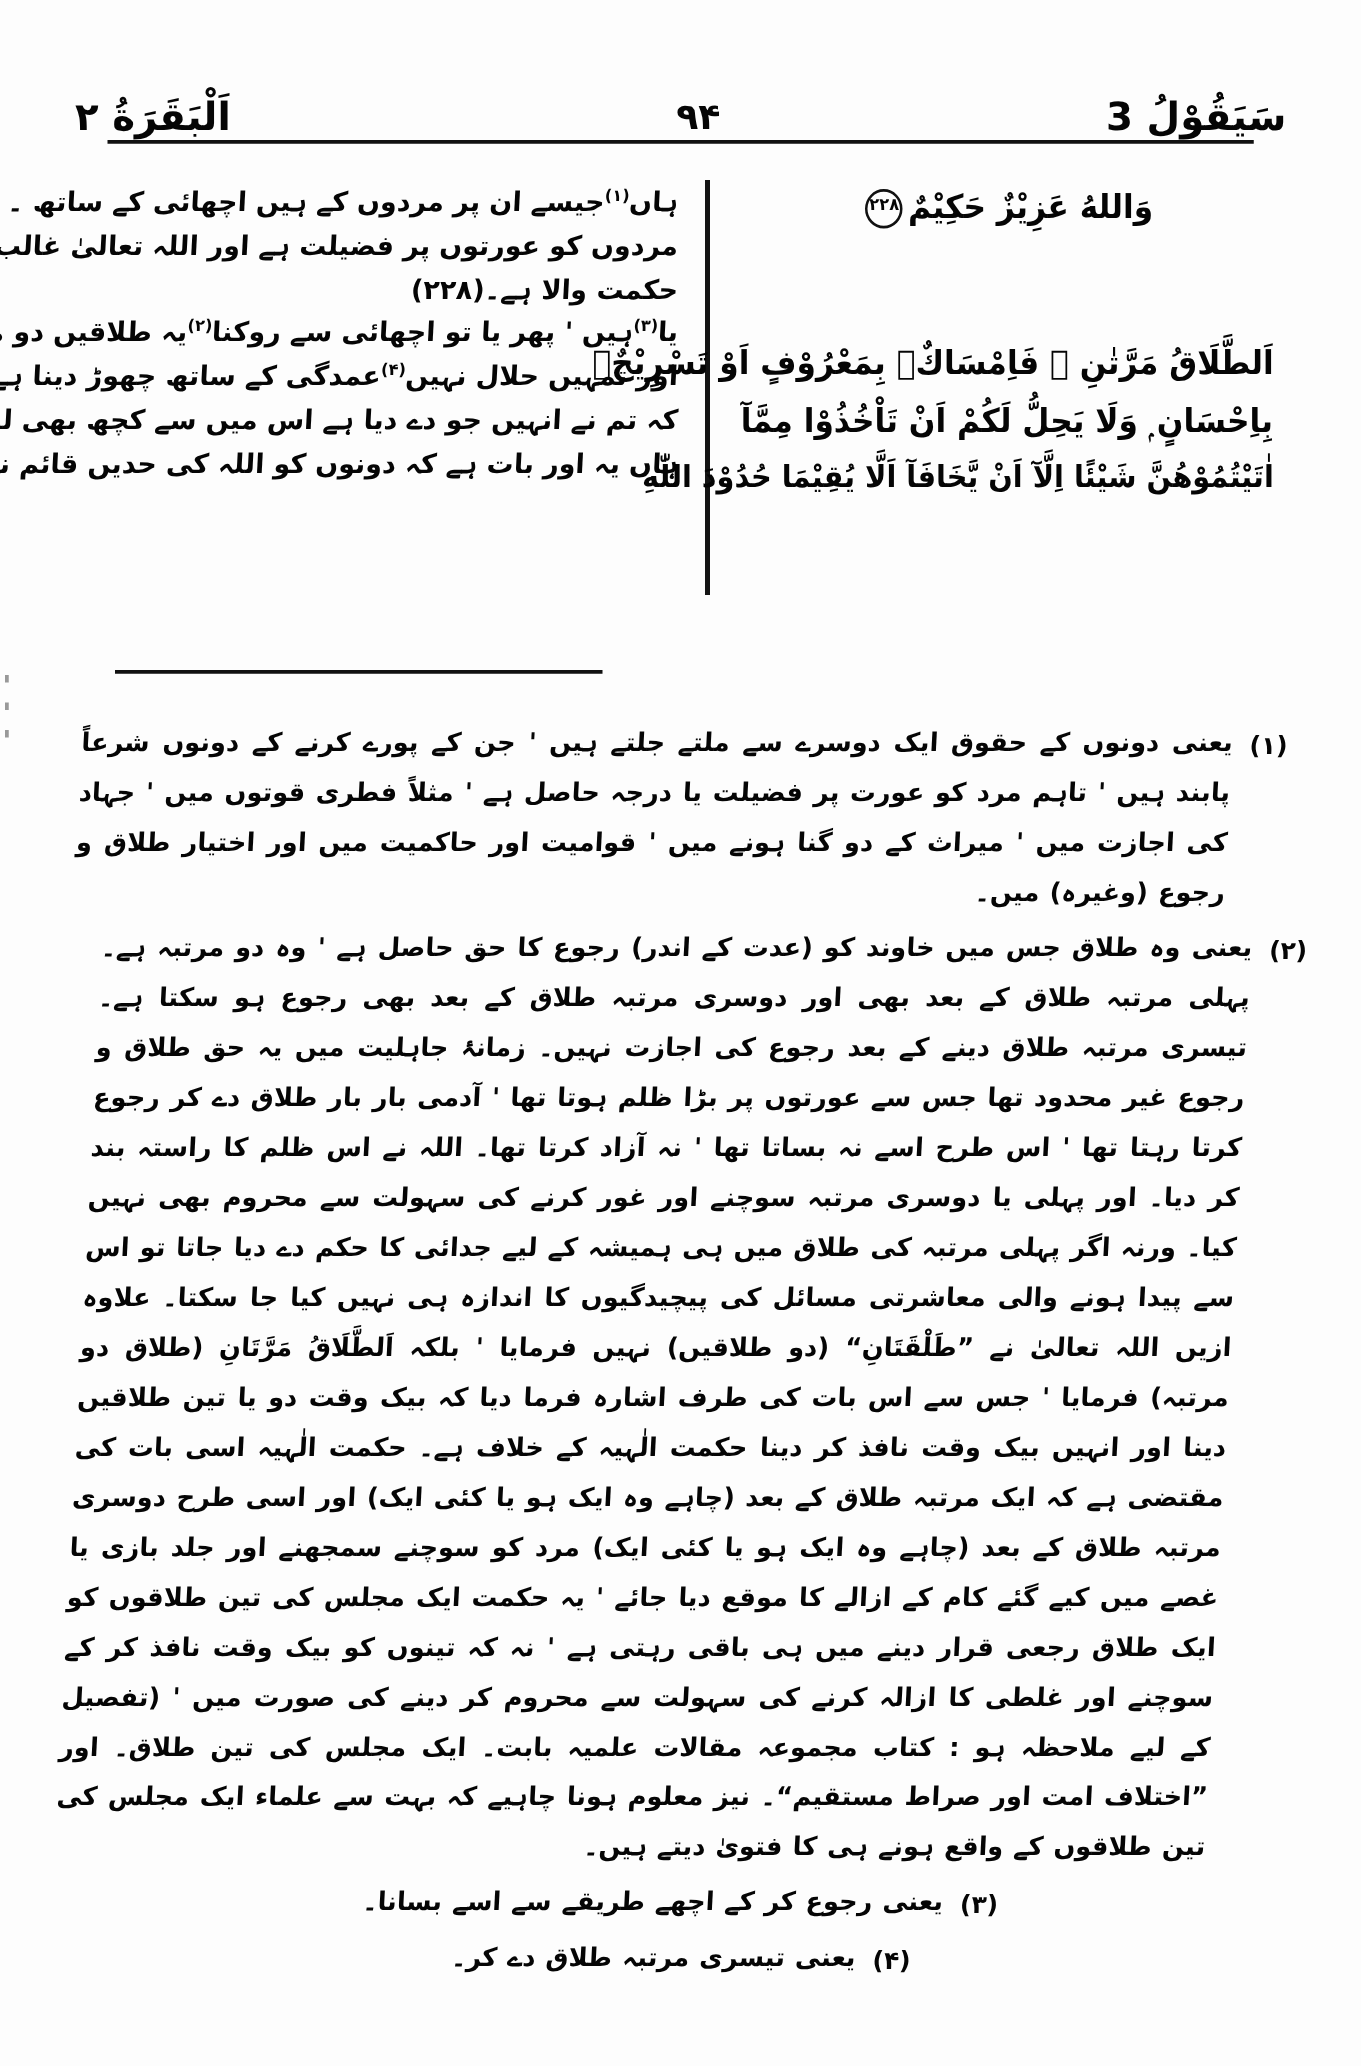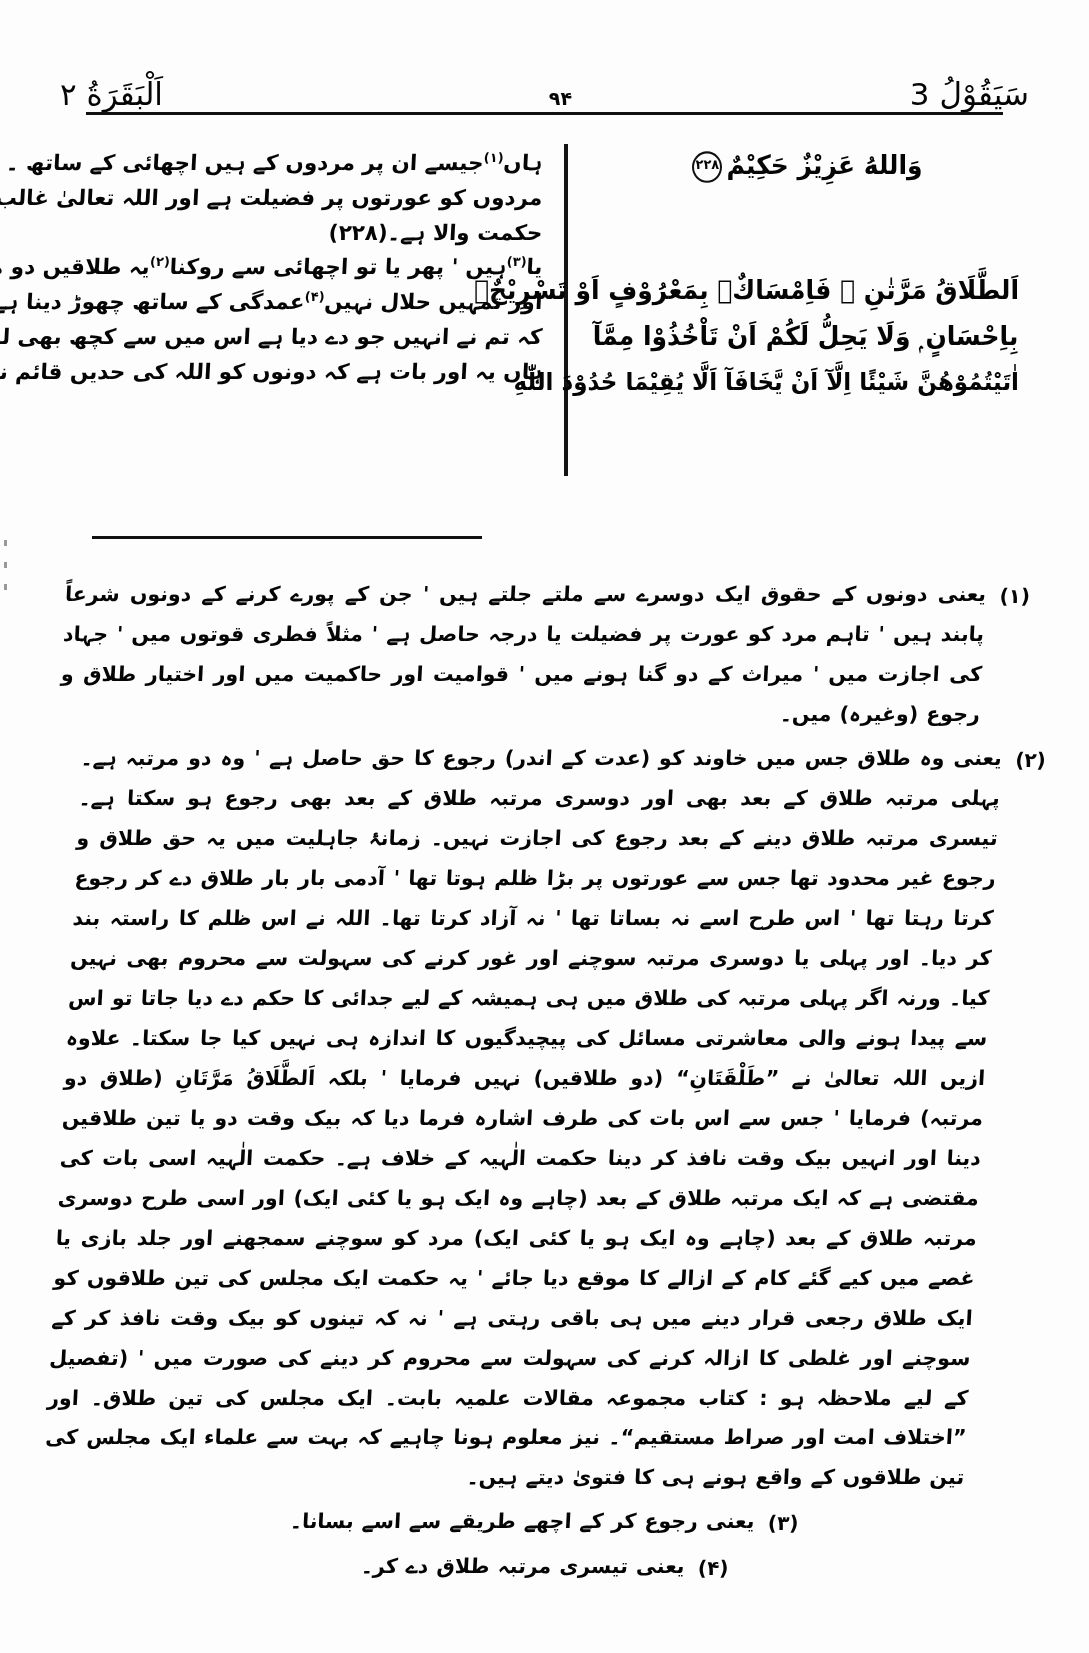--- a/index.html
+++ b/index.html
@@ -14,29 +14,29 @@
     position:absolute;inset:0;
     background:#fdfdfd;
   }
   
   .header{
     position:absolute;left:60px;right:60px;top:52px;height:58px;
     display:flex;align-items:flex-end;justify-content:space-between;
     direction:rtl;
   }
   .hdr-text{
-    font-size:31px;font-weight:400;line-height:1;
+    font-size:31px;font-weight:700;line-height:1;
     letter-spacing:-0.5px;
     font-family:"DejaVu Sans","Liberation Sans",sans-serif;
     white-space:nowrap;
   }
   .hdr-right{transform:skewX(-4px) scaleY(1.08);}
   .hdr-left{transform:skewX(-4px) scaleY(1.08);}
   .hdr-page{
-    font-size:19px;font-weight:700;line-height:1;
+    font-size:29px;font-weight:700;line-height:1;
     transform:translateY(-2px);
     margin-left:48px;
   }
   .header-rule{
     position:absolute;left:86px;right:86px;top:112px;
     height:3px;background:#111;
   }
   
   .verse-block{
     position:absolute;left:60px;right:60px;top:140px;height:360px;

